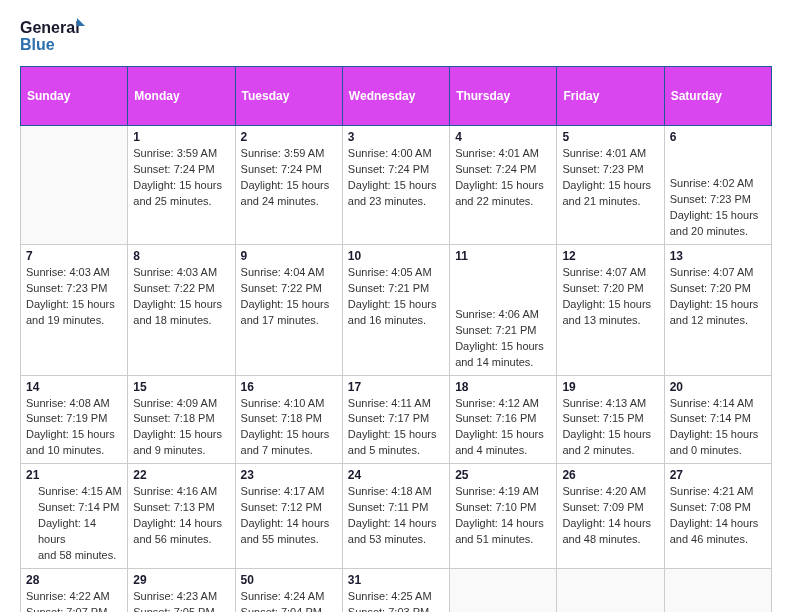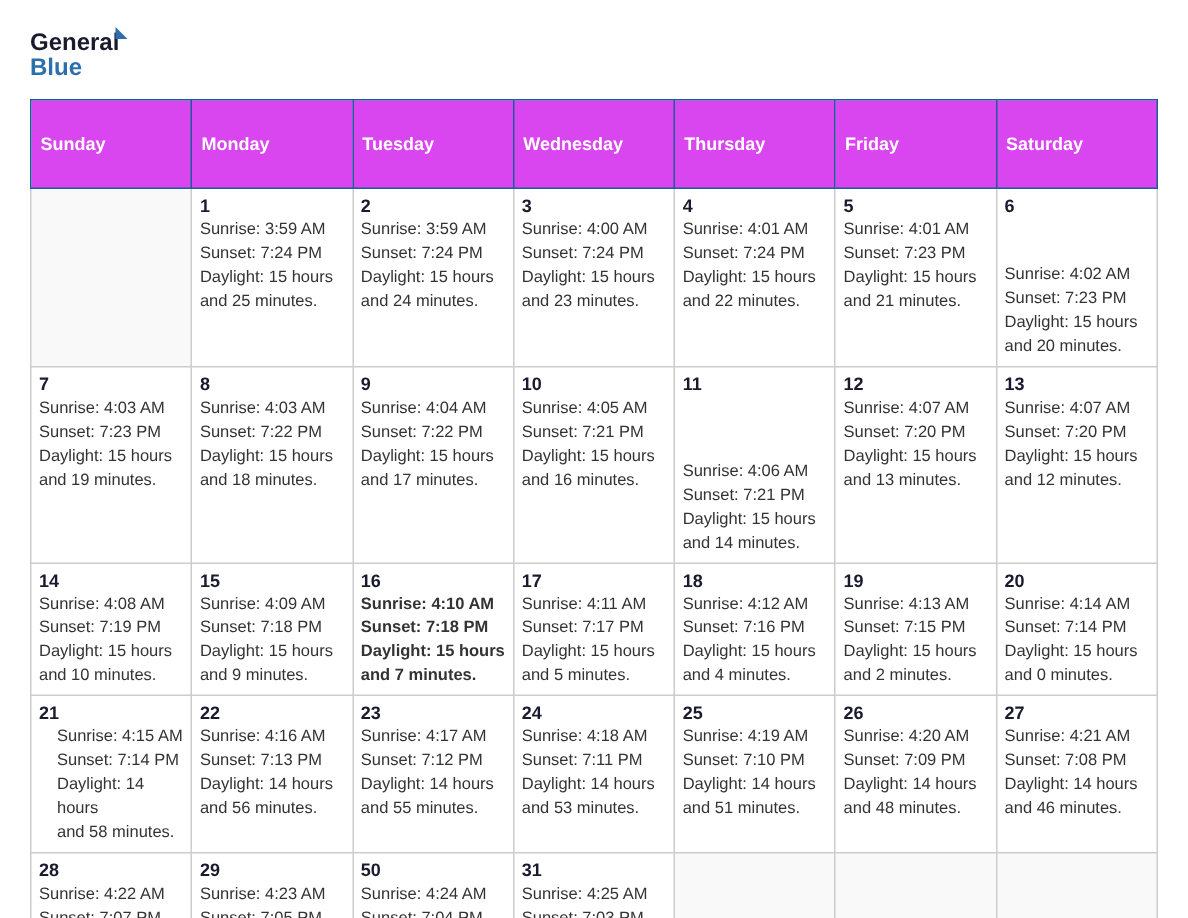--- a/index.html
+++ b/index.html
@@ -220,21 +220,21 @@
           </td>
           <td>
             <span class="day-num">15</span>
             <div class="day-info" style="white-space: pre-line;">Sunrise: 4:09 AM
 Sunset: 7:18 PM
 Daylight: 15 hours
 and 9 minutes.</div>
           </td>
           <td>
             <span class="day-num">16</span>
-            <div class="day-info" style="white-space: pre-line; font-weight: bold;">Sunrise: 4:10 AM
+            <div class="day-info" style="white-space: pre-line;">Sunrise: 4:10 AM
 Sunset: 7:18 PM
 Daylight: 15 hours
 and 7 minutes.</div>
           </td>
           <td>
             <span class="day-num">17</span>
             <div class="day-info" style="white-space: pre-line;">Sunrise: 4:11 AM
 Sunset: 7:17 PM
 Daylight: 15 hours
 and 5 minutes.</div>

